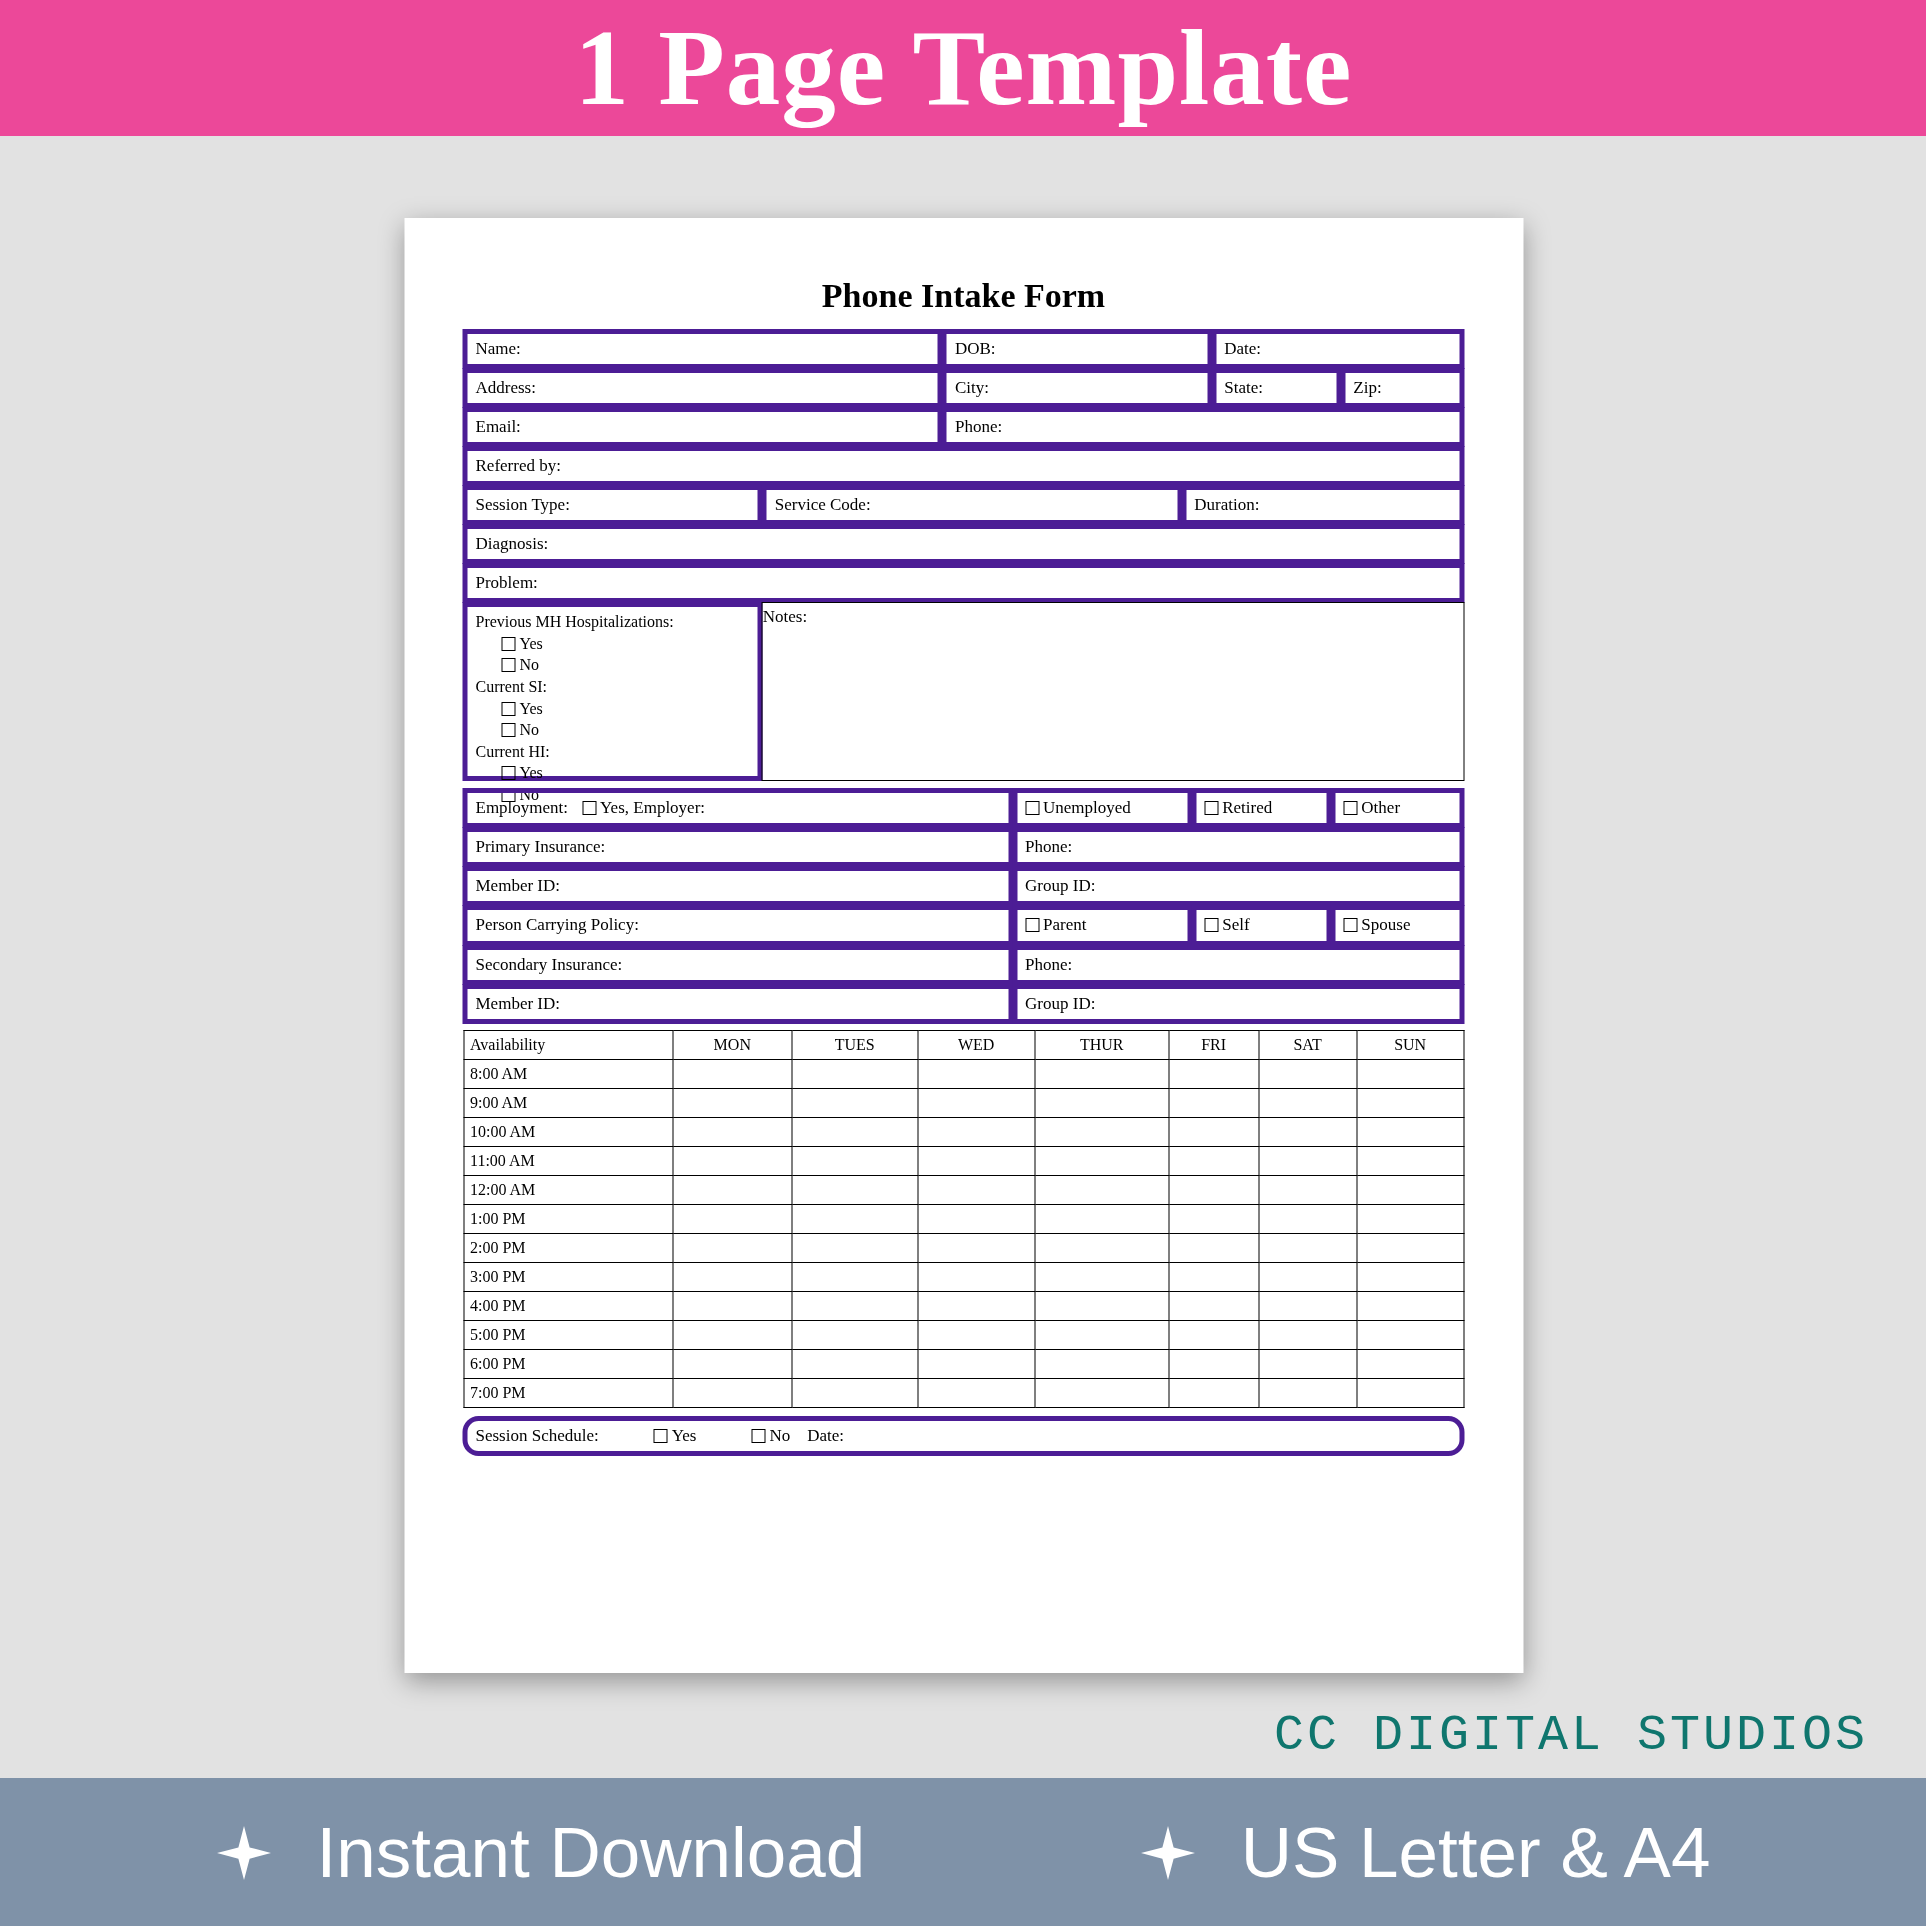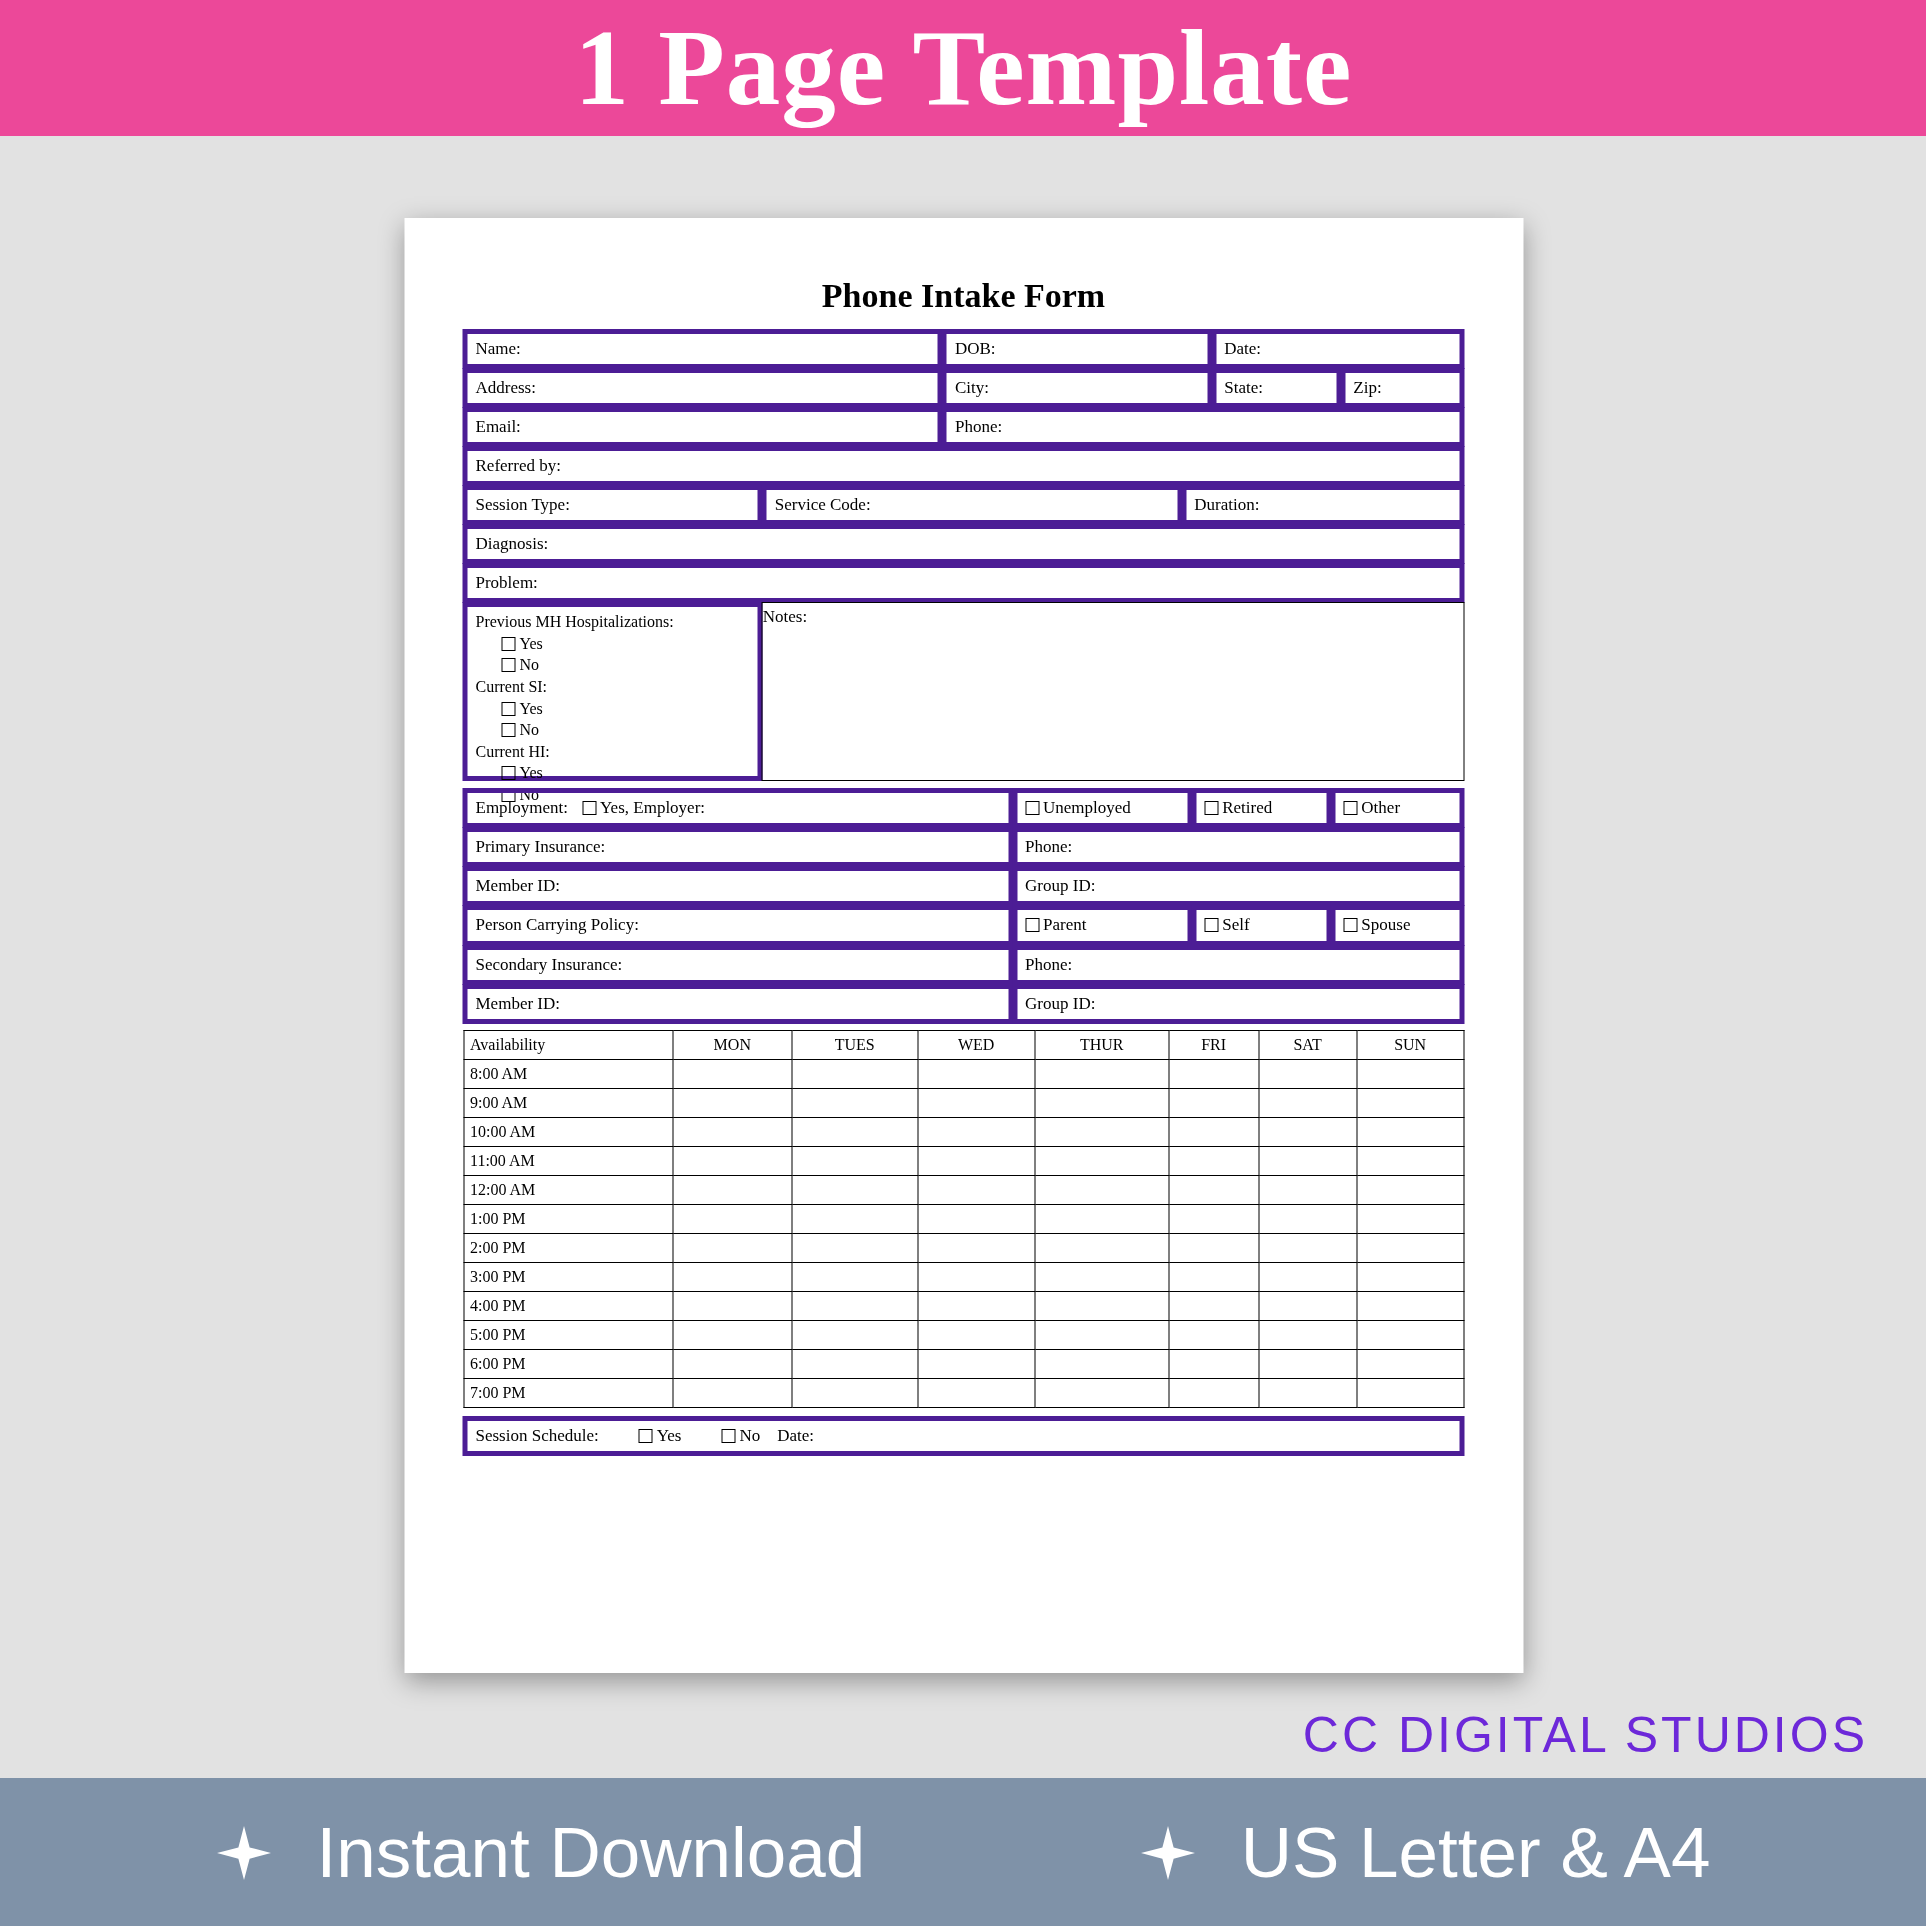--- a/index.html
+++ b/index.html
@@ -44,24 +44,24 @@
     color: #fff;
     font-family: -apple-system, Helvetica, Arial, sans-serif;
     font-size: 71px;
     font-weight: 400;
   }
   .sparkle-icon { width: 54px; height: 54px; fill: #fff; flex-shrink: 0; }
   .brand {
     position: absolute;
     right: 59px;
     bottom: 163px;
-    font-family: Liberation Sans, sans-serif;
+    font-family: Liberation Mono, monospace;
     font-size: 50px;
     letter-spacing: 3px;
-    color: #6d28d9;
+    color: #0f766e;
   }
   .page {
     position: absolute;
     top: 218px;
     left: 50%;
     transform: translateX(-50%);
     width: 1119px;
     height: 1455px;
     background: #fff;
     box-shadow: 0 8px 25px rgba(0,0,0,0.35);
@@ -327,21 +327,21 @@
           <td></td>
           <td></td>
           <td></td>
         </tr>
       </tbody>
   </table>
 
   <div style="height:8px;"></div>
 
   <div class="row">
-    <div class="cell" style="flex:1; display:flex; gap:40px;">
+    <div class="cell" style="flex:1; display:flex; gap:55px;border-radius:16px;">
       <span>Session Schedule:</span>
       <span><span class="cb"></span><span>Yes</span></span>
       <span><span class="cb"></span><span>No</span>&nbsp;&nbsp;&nbsp;&nbsp;<span>Date:</span></span>
     </div>
   </div>
 
 </div>
 
 <div class="brand">CC DIGITAL STUDIOS</div>
 

